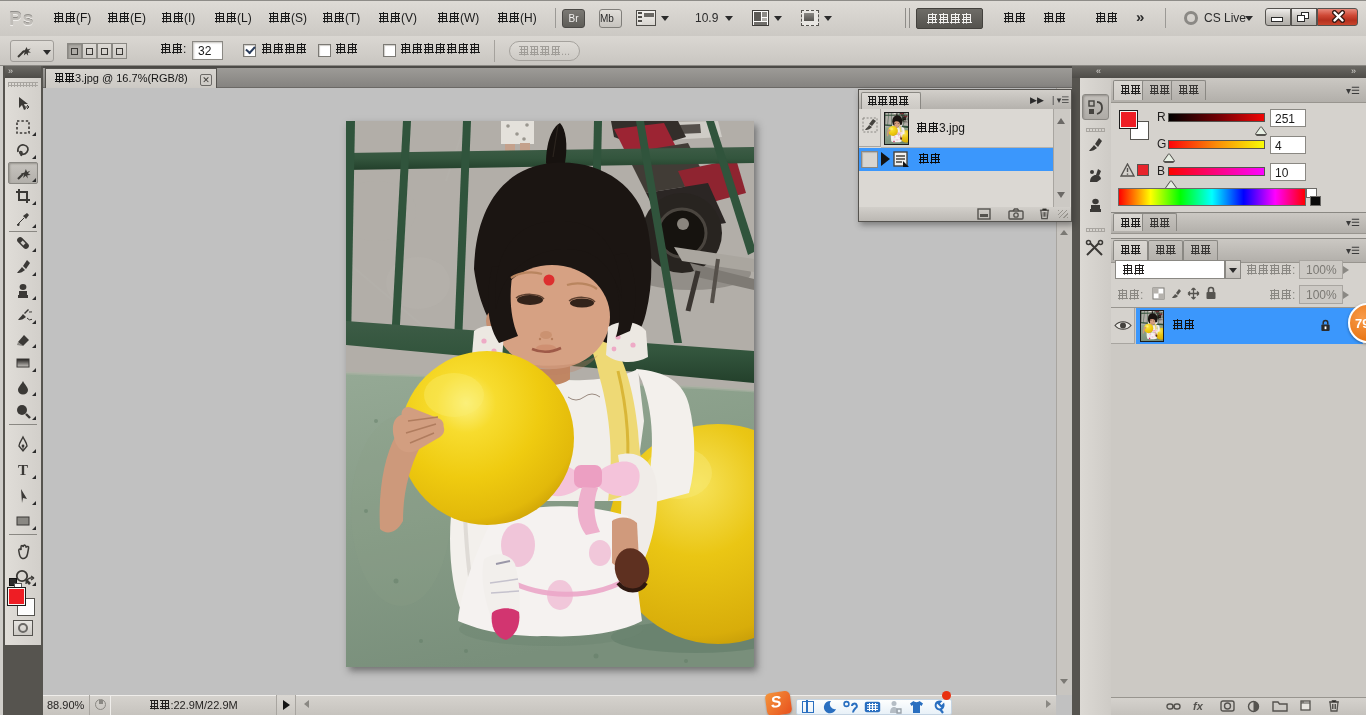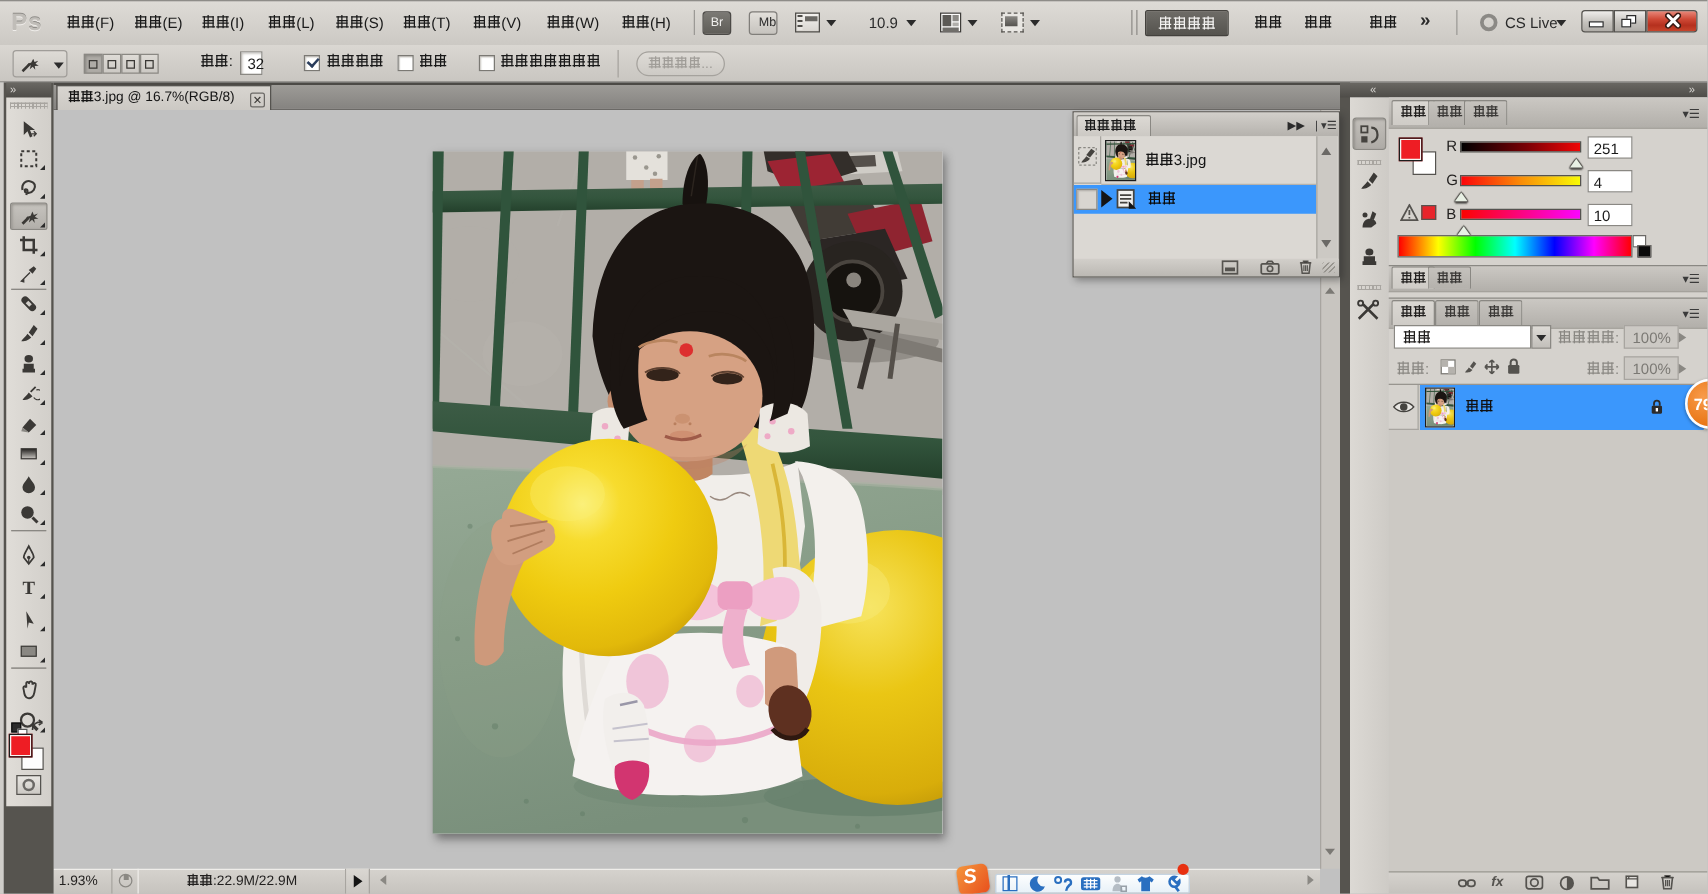--- a/index.html
+++ b/index.html
@@ -27,21 +27,21 @@
 <div class="ab" style="left:107px;top:11px;font-size:12px"><i class="z"></i><i class="z"></i>(E)</div>
 <div class="ab" style="left:161px;top:11px;font-size:12px"><i class="z"></i><i class="z"></i>(I)</div>
 <div class="ab" style="left:214px;top:11px;font-size:12px"><i class="z"></i><i class="z"></i>(L)</div>
 <div class="ab" style="left:268px;top:11px;font-size:12px"><i class="z"></i><i class="z"></i>(S)</div>
 <div class="ab" style="left:322px;top:11px;font-size:12px"><i class="z"></i><i class="z"></i>(T)</div>
 <div class="ab" style="left:378px;top:11px;font-size:12px"><i class="z"></i><i class="z"></i>(V)</div>
 <div class="ab" style="left:437px;top:11px;font-size:12px"><i class="z"></i><i class="z"></i>(W)</div>
 <div class="ab" style="left:497px;top:11px;font-size:12px"><i class="z"></i><i class="z"></i>(H)</div>
 <div class="ab" style="left:555px;top:8px;width:1px;height:20px;background:#9b9995"></div>
 <div class="ab" style="left:562px;top:9px;width:23px;height:19px;background:linear-gradient(#7b7974,#5f5d58);border:1px solid #4b4946;border-radius:3px;color:#f0efed;font-size:10px;text-align:center;line-height:17px">Br</div>
-<div class="ab" style="left:599px;top:9px;width:23px;height:19px;background:linear-gradient(#e2dfda,#c6c3be);border:1px solid #807e7a;border-radius:3px;color:#2b2b2b;font-size:10px;text-align:right;line-height:17px">Mb</div>
+<div class="ab" style="left:599px;top:9px;width:23px;height:19px;background:linear-gradient(#e2dfda,#c6c3be);border:1px solid #807e7a;border-radius:3px;color:#2b2b2b;font-size:10px;text-align:left;line-height:17px">Mb</div>
 <div class="ab" style="left:636px;top:10px;width:20px;height:16px;border:1px solid #4f4d49;background:linear-gradient(#f4f2ef,#d8d5d0)">
     <div class="ab" style="left:1px;top:1px;width:4px;height:12px;background:repeating-linear-gradient(#4f4d49 0 2px,#e8e6e2 2px 4px)"></div>
     <div class="ab" style="left:7px;top:2px;width:10px;height:4px;background:#6a6864"></div>
   </div>
 <div class="ab tri-d" style="left:661px;top:16px"></div>
 <div class="ab" style="left:695px;top:11px;font-size:12px;color:#2b2b2b">10.9</div>
 <div class="ab tri-d" style="left:725px;top:16px"></div>
 <div class="ab" style="left:752px;top:10px;width:17px;height:16px;border:1px solid #3f3d3a;background:#fdfcfb">
     <div class="ab" style="left:1px;top:1px;width:7px;height:9px;background:#5c5a56"></div>
     <div class="ab" style="left:9px;top:1px;width:5px;height:5px;background:#8c8a86"></div>
@@ -90,21 +90,21 @@
 <div class="ab" style="left:82px;top:43px;width:15px;height:16px;border:1px solid #8a8883;background:linear-gradient(#dedbd6,#ccc9c4)">
     <div class="ab" style="left:3px;top:4px;width:7px;height:7px;border:1px solid #3a3835"></div>
   </div>
 <div class="ab" style="left:97px;top:43px;width:15px;height:16px;border:1px solid #8a8883;background:linear-gradient(#dedbd6,#ccc9c4)">
     <div class="ab" style="left:3px;top:4px;width:7px;height:7px;border:1px solid #3a3835"></div>
   </div>
 <div class="ab" style="left:112px;top:43px;width:15px;height:16px;border:1px solid #8a8883;background:linear-gradient(#dedbd6,#ccc9c4)">
     <div class="ab" style="left:3px;top:4px;width:7px;height:7px;border:1px solid #3a3835"></div>
   </div>
 <div class="ab" style="left:160px;top:42px;font-size:12px"><i class="z"></i><i class="z"></i>:</div>
-<div class="ab" style="left:192px;top:41px;width:18px;height:19px;background:#fff;border:1px solid #8a8883;box-shadow:inset 1px 1px 2px #c5c2bd;font-size:12px;padding:2px 0 10px 5px">32</div>
+<div class="ab" style="left:192px;top:41px;width:31px;height:19px;background:#fff;border:1px solid #8a8883;box-shadow:inset 1px 1px 2px #c5c2bd;font-size:12px;padding:2px 0 10px 5px">32</div>
 <div class="ab chk on" style="left:243px;top:44px"></div>
 <div class="ab" style="left:261px;top:42px;font-size:12px"><i class="z"></i><i class="z"></i><i class="z"></i><i class="z"></i></div>
 <div class="ab chk" style="left:318px;top:44px"></div>
 <div class="ab" style="left:335px;top:42px;font-size:12px"><i class="z"></i><i class="z"></i></div>
 <div class="ab chk" style="left:383px;top:44px"></div>
 <div class="ab" style="left:400px;top:42px;font-size:12px"><i class="z"></i><i class="z"></i><i class="z"></i><i class="z"></i><i class="z"></i><i class="z"></i><i class="z"></i></div>
 <div class="ab" style="left:494px;top:40px;width:1px;height:22px;background:#a5a29d"></div>
 <div class="ab" style="left:509px;top:41px;width:71px;height:20px;border:1px solid #a5a29d;border-radius:10px;background:linear-gradient(#dedbd6,#cdcac5);text-align:center;color:#a09d98;font-size:11px;padding-top:3px"><i class="z"></i><i class="z"></i><i class="z"></i><i class="z"></i>...</div>
 <div class="ab" style="left:0;top:66px;width:3px;height:649px;background:#cfcdc9"></div>
 <div class="ab" style="left:3px;top:66px;width:40px;height:649px;background:#56544f"></div>
@@ -207,21 +207,21 @@
 <div class="ab" style="left:13px;top:620px;width:20px;height:16px;background:linear-gradient(#e8e6e2,#ccc9c4);border:1px solid #55534f">
     <div class="ab" style="left:4px;top:2px;width:10px;height:10px;border:2px solid #6b6966;border-radius:50%"></div>
   </div>
 <div class="ab" style="left:43px;top:66px;width:1029px;height:22px;background:linear-gradient(#9d9b97,#858380);border-top:2px solid #4c4a46;border-bottom:1px solid #6b6966"></div>
 <div class="ab" style="left:45px;top:68px;width:172px;height:20px;background:linear-gradient(#d8d5d0,#ccc9c4);border:1px solid #55534f;border-bottom:none;font-size:11px;padding:3px 0 0 8px;color:#141414"><i class="z"></i><i class="z"></i>3.jpg @ 16.7%(RGB/8)<span class="ab" style="left:154px;top:5px;width:12px;height:12px;border:1px solid #6b6966;border-radius:2px;font-size:9px;line-height:11px;text-align:center;color:#3b3936">✕</span></div>
 <div class="ab" style="left:43px;top:88px;width:1013px;height:607px;background:#c1c1c1"></div>
 <div class="ab" style="left:1056px;top:88px;width:16px;height:607px;background:#c8c5c0;border-left:1px solid #a8a5a0"></div>
 <div class="ab" style="left:1060px;top:226px;width:0;height:0;border:4px solid transparent;border-bottom:5px solid #7b7974"></div>
 <div class="ab" style="left:1060px;top:679px;width:0;height:0;border:4px solid transparent;border-top:5px solid #7b7974"></div>
 <div class="ab" style="left:43px;top:695px;width:1013px;height:20px;background:linear-gradient(#d5d2cd,#c6c3be);border-top:1px solid #efedea"></div>
-<div class="ab" style="left:43px;top:695px;width:47px;height:20px;border-right:1px solid #a8a5a0;font-size:11px;color:#211f1e;padding:4px 0 0 4px">1.93%</div>
+<div class="ab" style="left:43px;top:695px;width:47px;height:20px;border-right:1px solid #a8a5a0;font-size:11px;color:#211f1e;padding:4px 0 0 4px">88.90%</div>
 <div class="ab" style="left:95px;top:699px;width:11px;height:11px;border:1.5px solid #8a8883;border-radius:50%">
     <div class="ab" style="left:3px;top:0px;width:4px;height:4px;background:#8a8883"></div>
   </div>
 <div class="ab" style="left:110px;top:695px;width:167px;height:20px;border-left:1px solid #efedea;border-right:1px solid #a8a5a0;font-size:11px;color:#211f1e;text-align:center;padding-top:4px"><i class="z"></i><i class="z"></i>:22.9M/22.9M</div>
 <div class="ab" style="left:277px;top:695px;width:19px;height:20px;border-right:1px solid #a8a5a0;background:linear-gradient(#dad7d2,#c9c6c1)">
     <div class="ab" style="left:6px;top:5px;width:0;height:0;border:5px solid transparent;border-left:7px solid #141414"></div>
   </div>
 <div class="ab" style="left:300px;top:700px;width:0;height:0;border:4px solid transparent;border-right:5px solid #8a8883"></div>
 <div class="ab" style="left:1046px;top:700px;width:0;height:0;border:4px solid transparent;border-left:5px solid #8a8883"></div>
 <div class="ab" style="left:346px;top:121px;width:408px;height:546px;box-shadow:3px 4px 7px rgba(35,35,35,.5)"><svg width="408" height="546" viewBox="0 0 408 546">

